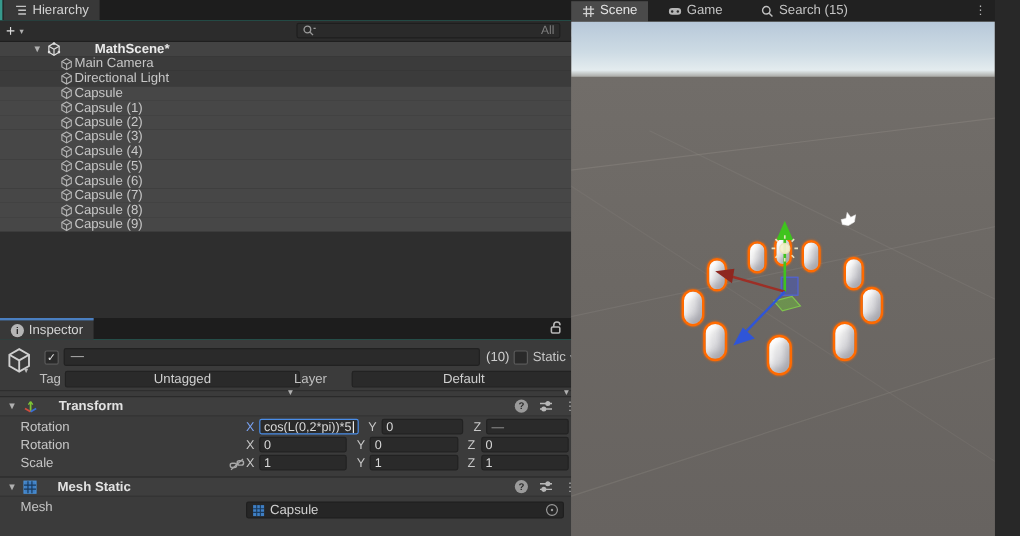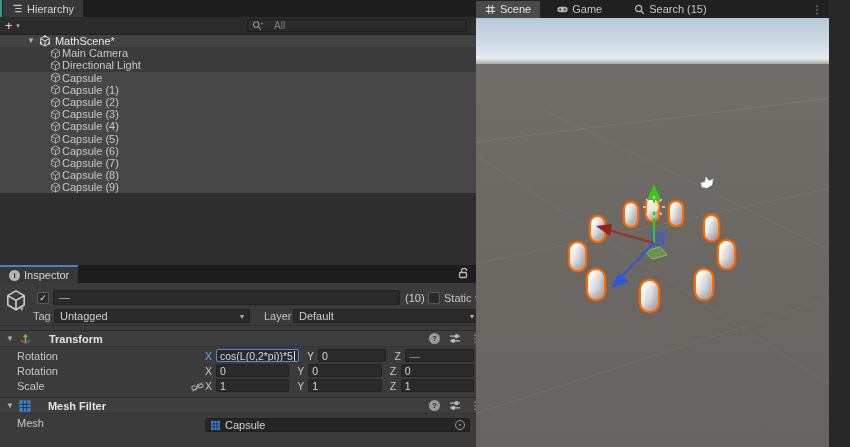--- a/index.html
+++ b/index.html
@@ -14,28 +14,28 @@
 
   .hier-tabbar { position:absolute; left:0; top:0; width:100%; height:17px; background:#1d1d1d; }
   .teal-strip { position:absolute; left:0; top:0; width:2px; height:17px; background:#37998c; }
   .tab { display:inline-flex; align-items:center; gap:4px; height:17px; padding:0 9px; background:#383838; color:#d4d4d4; }
   .tab.hier { margin-left:3px; }
   .tab-ico { width:11px; height:11px; flex:0 0 auto; }
 
   .hier-toolbar { position:absolute; left:0; top:17px; width:100%; height:18px; background:#2c2c2c; border-bottom:1px solid #1f1f1f; }
   .add-btn { position:absolute; left:5px; top:1px; color:#dedede; font-size:13px; line-height:15px; }
   .add-btn .dd { font-size:7px; color:#b0b0b0; vertical-align:2px; }
-  .search-box { position:absolute; left:247px; top:2px; width:220px; height:13px; background:#2a2a2a; border:1px solid #1e1e1e; border-radius:2px; display:flex; align-items:center; padding:0 4px; gap:10px; }
+  .search-box { position:absolute; left:247px; top:2px; width:220px; height:13px; background:#2a2a2a; border:1px solid #1e1e1e; border-radius:2px; display:flex; align-items:center; padding:0 4px; gap:0;justify-content:space-between; }
   .search-box .ph { color:#7f7f7f; font-size:10px; }
   .picker-btn { position:absolute; right:5px; top:2px; width:14px; height:13px; }
 
   .tree { position:absolute; left:0; top:35px; width:100%; height:230px; background:#2e2e2e; overflow:hidden; }
   .row { position:relative; height:12.2px; display:flex; align-items:center; line-height:12px; }
   .row.scene-row { background:#434343; padding-left:27px; gap:4px; }
-  .scene-name { color:#eaeaea; font-weight:normal; }
+  .scene-name { color:#eaeaea; font-weight:bold;margin-left:24px; }
   .row.item { background:#3b3b3b; padding-left:50px; gap:1px; color:#c7c7c7; }
   .row.item.selected { background:#474747; }
   .fold { font-size:8px; color:#b0b0b0; }
   .kebab { color:#b4b4b4; font-size:10px; letter-spacing:0; }
   .scene-row .kebab { position:absolute; right:7px; top:0; }
 
   
   .insp-tabbar { position:absolute; left:0; top:265px; width:100%; height:18px; background:#1d1d1d; }
   .tab.insp { border-top:2px solid #4a7fc1; height:18px; }
   .insp-tab-icons { position:absolute; right:6px; top:2px; display:flex; gap:9px; align-items:center; }
@@ -45,24 +45,24 @@
   .go-icon { position:absolute; left:5px; top:6px; }
   .go-caret { position:absolute; left:20px; top:22px; font-size:7px; color:#b8b8b8; }
   .cbx { width:12px; height:12px; background:#2a2a2a; border:1px solid #5a5a5a; border-radius:2px; color:#e6e6e6; font-size:9px; line-height:10px; text-align:center; }
   .go-check { position:absolute; left:37px; top:9px; }
   .name-field { position:absolute; left:53px; top:7px; width:347px; height:15px; background:#2a2a2a; border:1px solid #212121; border-radius:2px; color:#bdbdbd; padding:0 5px; line-height:13px; }
   .sel-count { position:absolute; left:405px; top:9px; color:#cfcfcf; }
   .static-cb { position:absolute; left:428px; top:9px; }
   .static-lbl { position:absolute; left:444px; top:9px; color:#c6c6c6; }
   .static-dd { position:absolute; left:475px; top:10px; font-size:8px; color:#b8b8b8; }
   .tagrow-lbl1 { position:absolute; left:33px; top:27px; color:#c0c0c0; }
-  .dropdown { position:absolute; height:14px; background:#2a2a2a; border:1px solid #222; border-radius:2px; color:#cfcfcf; display:flex; align-items:center; padding:0 5px; }
+  .dropdown { position:absolute; height:14px; background:#2a2a2a; border:1px solid #222; border-radius:2px; color:#cfcfcf; display:flex; align-items:center; padding:0 5px;flex-direction:column; }
   .dropdown .dd { margin-left:auto; font-size:8px; color:#b0b0b0; }
   .tag-dd { left:54px; top:26px; width:196px; }
-  .tagrow-lbl2 { position:absolute; left:264px; top:27px; color:#c0c0c0; }
+  .tagrow-lbl2 { position:absolute; left:245px; top:27px; color:#c0c0c0; }
   .layer-dd { left:293px; top:26px; width:187px; }
 
   .comp-header { position:relative; height:17px; background:#3e3e3e; border-top:1px solid #2a2a2a; border-bottom:1px solid #343434; display:flex; align-items:center; padding-left:6px; gap:5px; }
   .comp-title { font-weight:bold; color:#e2e2e2; margin-left:12px; }
   .hdr-icons { margin-left:auto; display:flex; align-items:center; gap:9px; padding-right:14px; }
   .help-ico { width:11px; height:11px; border-radius:50%; background:#9a9a9a; color:#2c2c2c; font-size:8px; font-weight:bold; text-align:center; line-height:11px; }
 
   .transform-box { margin-top:4px; }
   .t-rows { position:relative; padding:2px 0 3px 0; }
   .t-row { position:relative; height:15px; }
@@ -433,21 +433,21 @@
 
       <div>
         <div class="comp-header">
           <span class="fold">▼</span>
           <svg width="12" height="12" viewBox="0 0 12 12">
               <g stroke="#4a8fd4" stroke-width="1" fill="#2f6db0">
                 <rect x="1" y="1" width="10" height="10" fill="#3f7fc4"></rect>
                 <path d="M1 4.3h10M1 7.6h10M4.3 1v10M7.6 1v10" stroke="#1a3a5c"></path>
               </g>
             </svg>
-          <span class="comp-title">Mesh Filter</span>
+          <span class="comp-title">Mesh Static</span>
           <div class="hdr-icons">
             <span class="help-ico">?</span>
             <svg width="12" height="11" viewBox="0 0 12 11">
                 <g stroke="#b8b8b8" stroke-width="1.2" fill="#b8b8b8">
                   <path d="M1 3.2h10M1 7.8h10" fill="none"></path>
                   <circle cx="7.5" cy="3.2" r="1.5"></circle>
                   <circle cx="4.2" cy="7.8" r="1.5"></circle>
                 </g>
               </svg>
             <span class="kebab">⋮</span>

